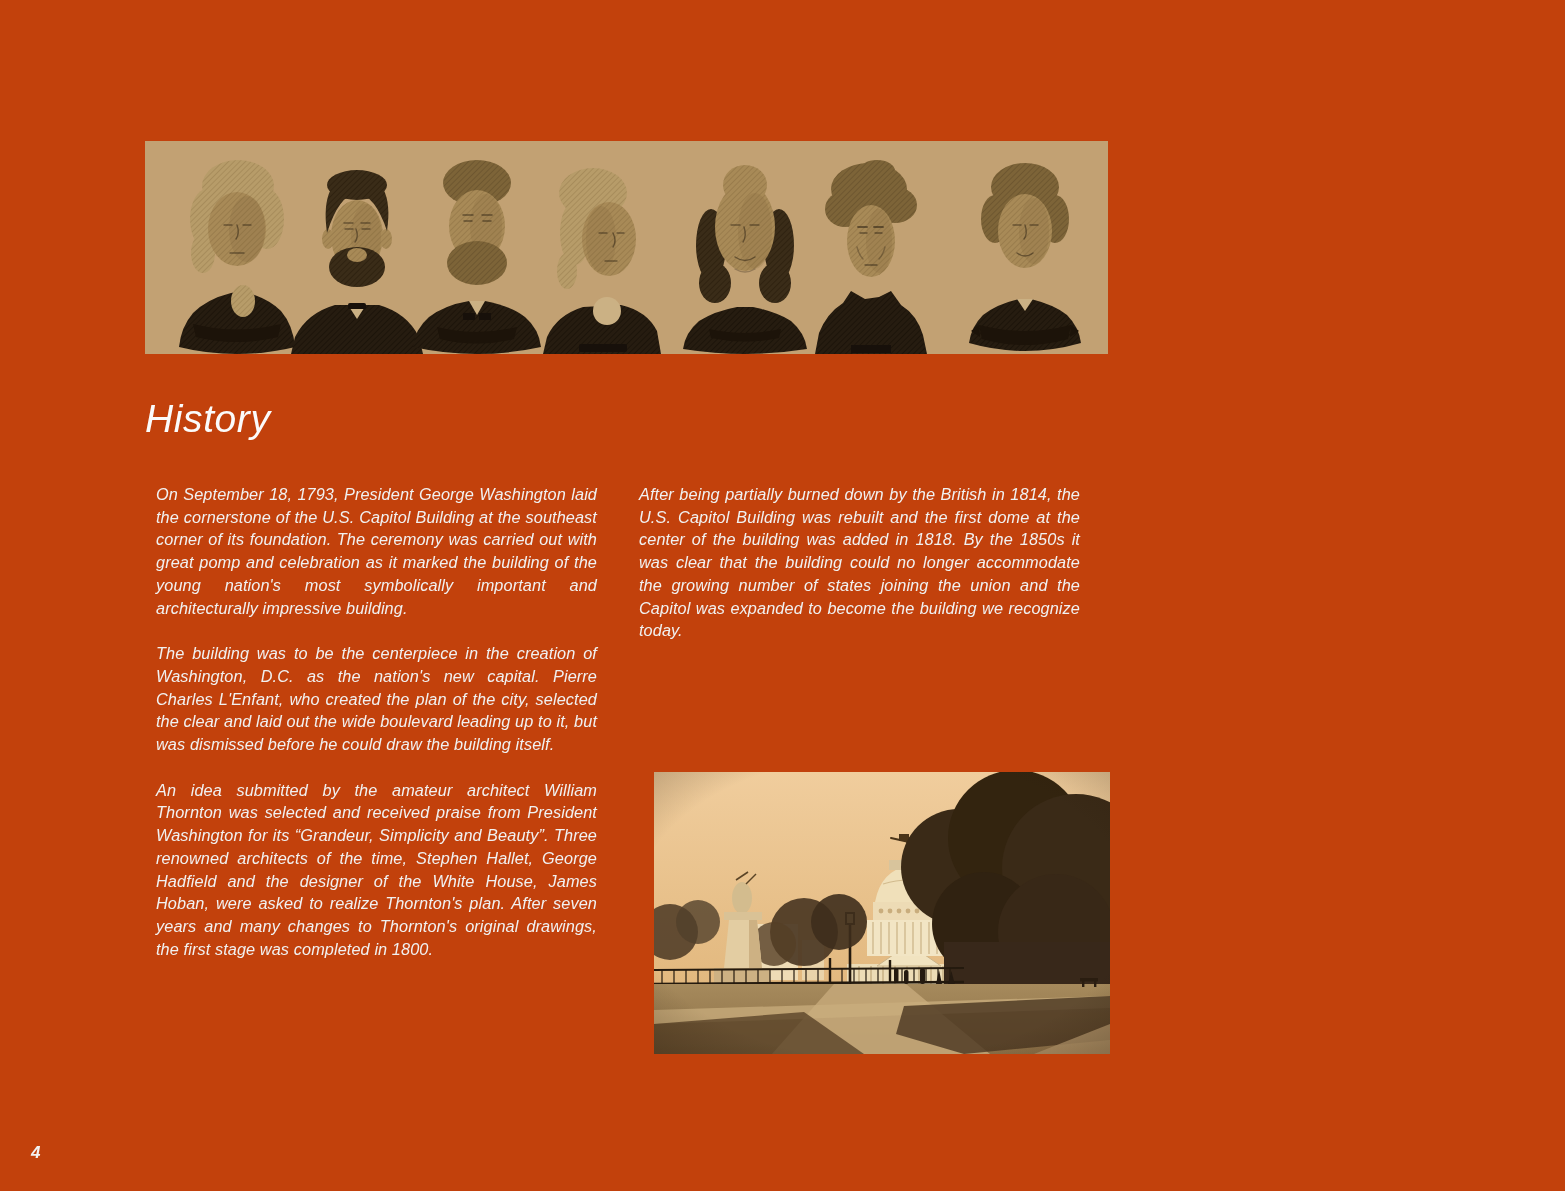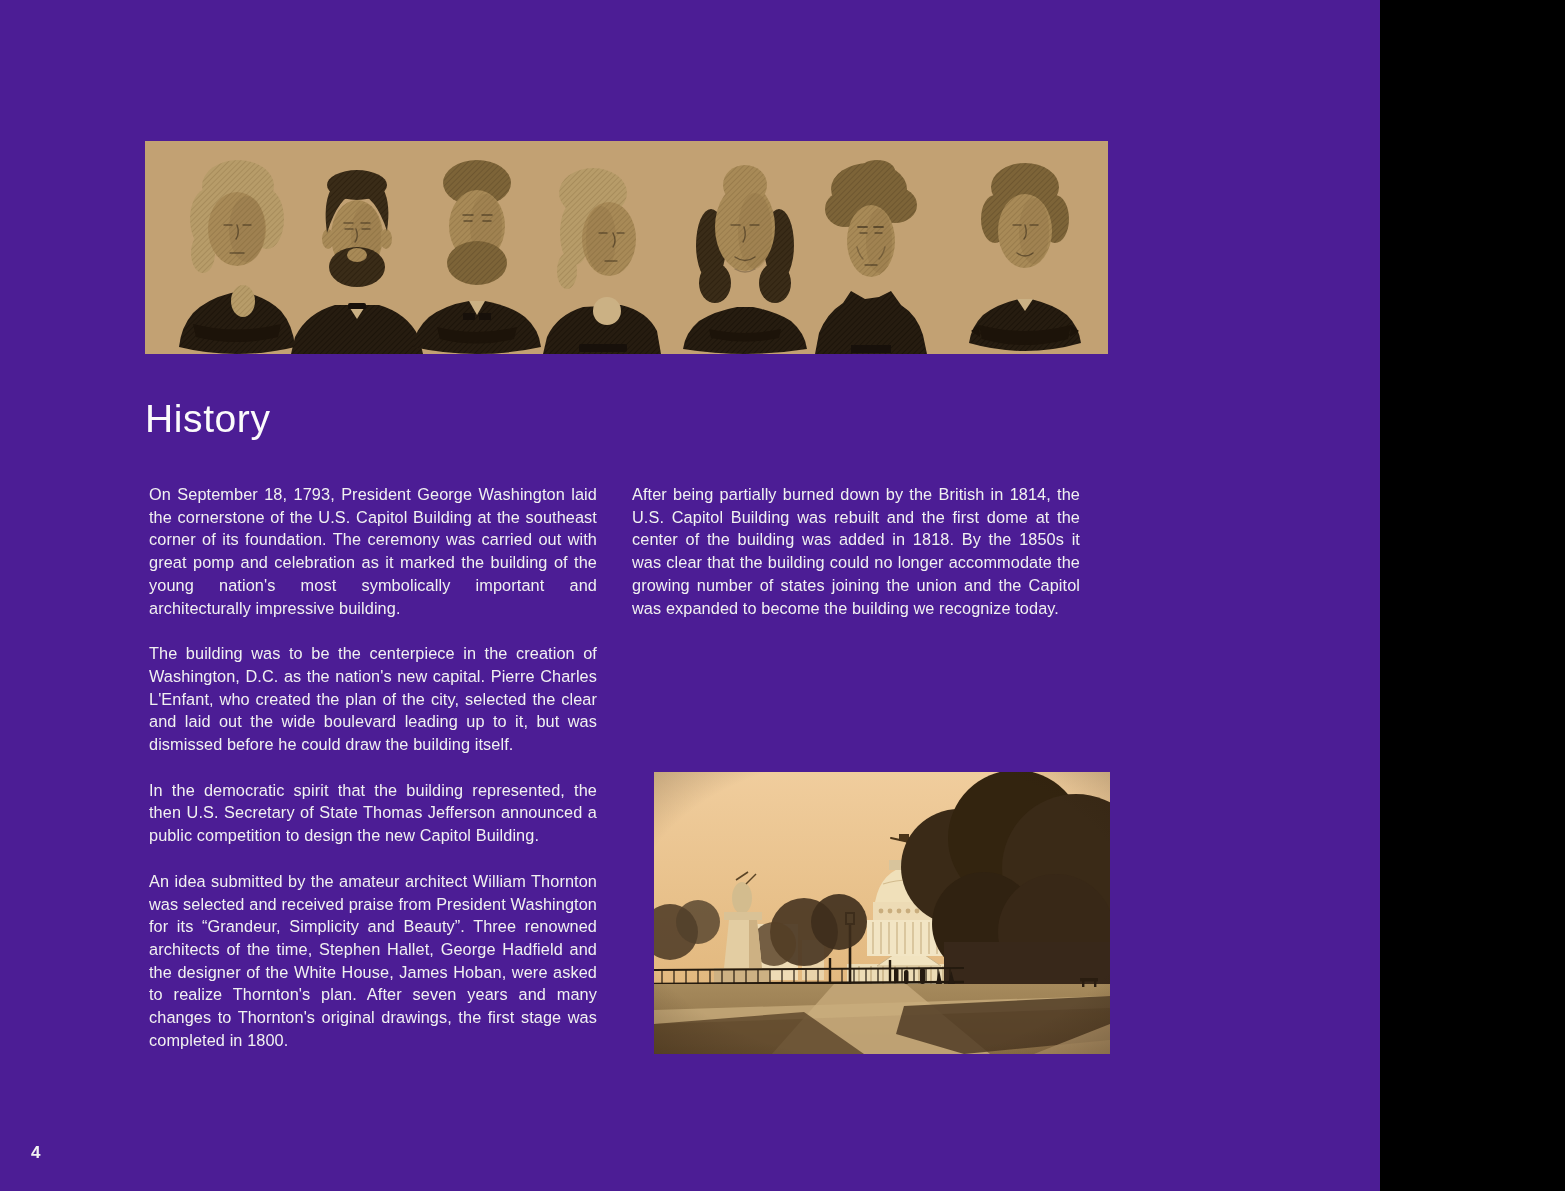--- a/index.html
+++ b/index.html
@@ -1,40 +1,41 @@
 <!DOCTYPE html>
 <html><head>
 <meta charset="utf-8">
 <style>
   html,body{margin:0;padding:0;background:#000;}
   .page{
     position:relative;
-    width:1380px;height:1191px;
-    background:#4c1d95;
+    width:1565px;height:1191px;
+    background:#c2410c;
     overflow:hidden;
     font-family:"Liberation Sans", sans-serif;
+    font-style:italic;
   }
   .banner{
     position:absolute;left:145px;top:141px;width:963px;height:213px;
     background:#c2a173;overflow:hidden;
   }
   .banner svg{display:block;}
   .page-title{
     position:absolute;left:145px;top:398px;
     margin:0;color:#fbfbfb;font-size:39px;font-weight:400;
     letter-spacing:.6px;line-height:1.1;
   }
   .col{
     position:absolute;top:483px;width:452px;
     color:#f1f1f1;
   }
   .col.left{left:145px;}
   .col.right{left:628px;}
   .col p{
-    margin:0 0 23px 4px;
+    margin:0 0 23px 11px;
     font-size:16.3px;line-height:22.7px;
     text-align:justify;
     letter-spacing:.1px;
   }
   .photo{
     position:absolute;left:654px;top:772px;width:456px;height:282px;
     overflow:hidden;background:#e8c18c;
   }
   .photo svg{display:block;}
   .page-number{
@@ -205,21 +206,20 @@
         </g>
       </g>
     </svg>
   </div>
 
   <h1 class="page-title">History</h1>
 
   <div class="col left">
     <p>On September 18, 1793, President George Washington laid the cornerstone of the U.S. Capitol Building at the southeast corner of its foundation. The ceremony was carried out with great pomp and celebration as it marked the building of the young nation's most symbolically important and architecturally impressive building.</p>
     <p>The building was to be the centerpiece in the creation of Washington, D.C. as the nation's new capital. Pierre Charles L'Enfant, who created the plan of the city, selected the clear and laid out the wide boulevard leading up to it, but was dismissed before he could draw the building itself.</p>
-    <p>In the democratic spirit that the building represented, the then U.S. Secretary of State Thomas Jefferson announced a public competition to design the new Capitol Building.</p>
     <p>An idea submitted by the amateur architect William Thornton was selected and received praise from President Washington for its “Grandeur, Simplicity and Beauty”. Three renowned architects of the time, Stephen Hallet, George Hadfield and the designer of the White House, James Hoban, were asked to realize Thornton's plan. After seven years and many changes to Thornton's original drawings, the first stage was completed in 1800.</p>
   </div>
 
   <div class="col right">
     <p>After being partially burned down by the British in 1814, the U.S. Capitol Building was rebuilt and the first dome at the center of the building was added in 1818. By the 1850s it was clear that the building could no longer accommodate the growing number of states joining the union and the Capitol was expanded to become the building we recognize today.</p>
   </div>
 
   <div class="photo">
     <svg width="456" height="282" viewBox="0 0 456 282" xmlns="http://www.w3.org/2000/svg">
       <defs>

